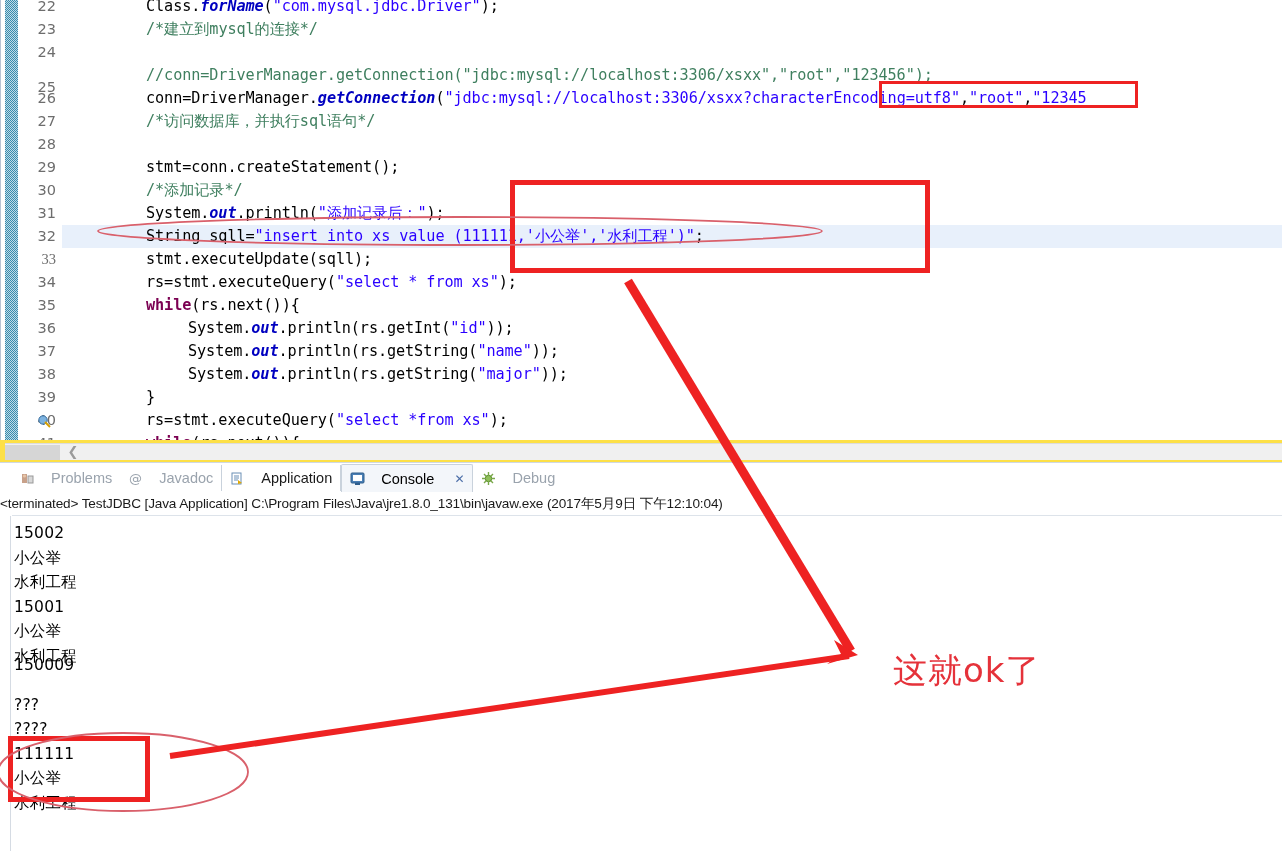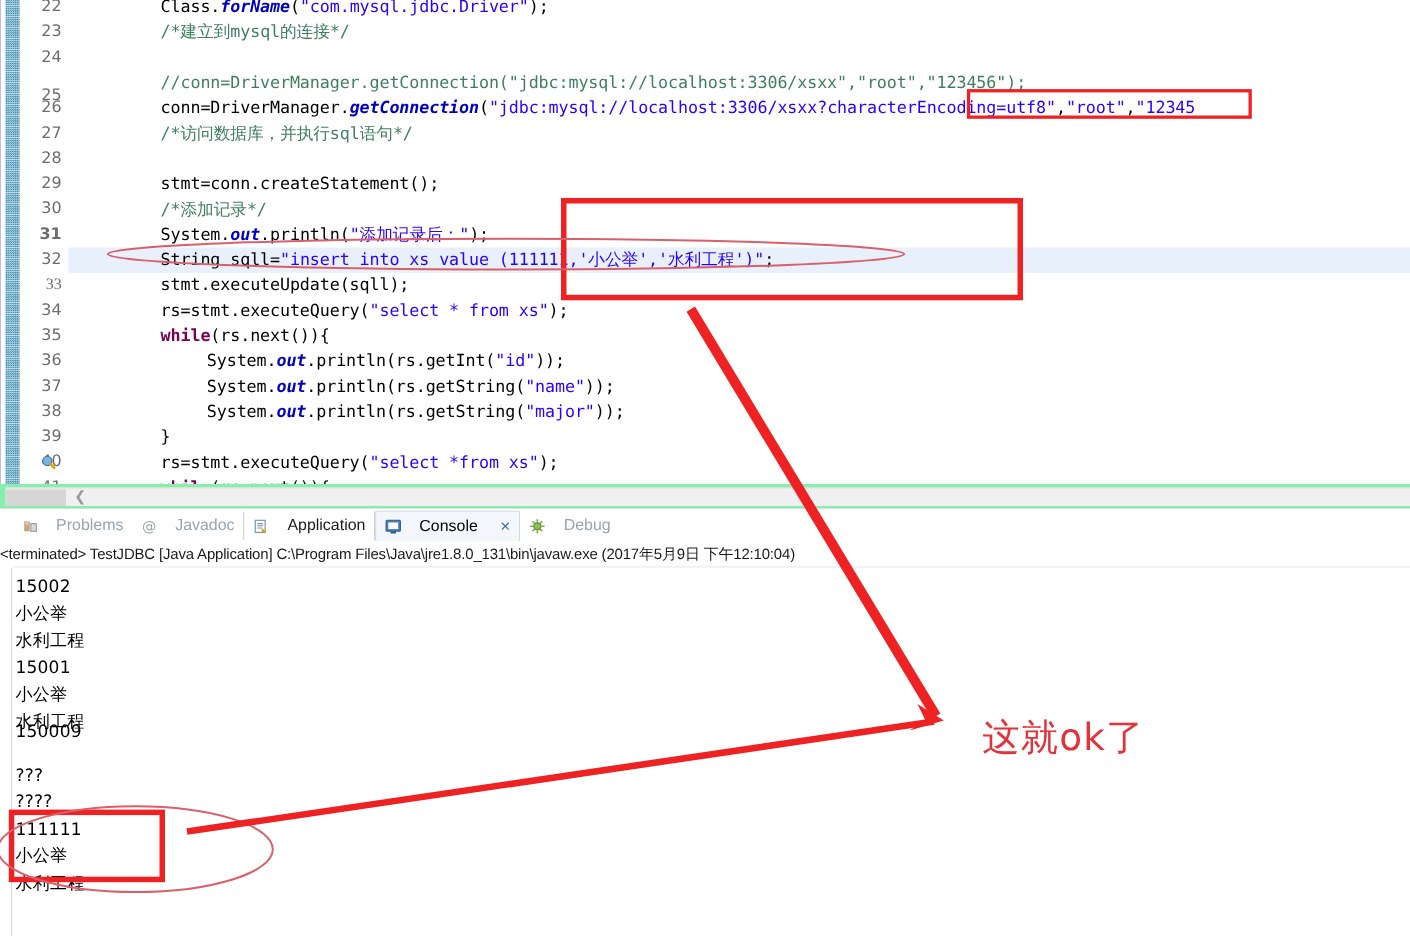--- a/index.html
+++ b/index.html
@@ -6,21 +6,21 @@
   html, body {
     margin: 0; padding: 0;
     width: 1282px; height: 851px;
     overflow: hidden;
     background: #ffffff;
     font-family: "Liberation Sans", sans-serif;
   }
   #root {
     position: relative;
     width: 1282px; height: 851px;
-    background: #86efac;
+    background: #fde047;
   }
 
   
   .editor {
     position: absolute;
     left: 0; top: 0;
     width: 1282px; height: 440px;
     background: #ffffff;
     overflow: hidden;
   }
@@ -233,21 +233,21 @@
     <div class="gutter" id="gutter">
         <div class="lnum" style="top: -5px;">22</div>
         <div class="lnum" style="top: 18px;">23</div>
         <div class="lnum" style="top: 41px;">24</div>
         <div class="lnum" style="top: 64px; margin-top: 12px;">25</div>
         <div class="lnum" style="top: 87px;">26</div>
         <div class="lnum" style="top: 110px;">27</div>
         <div class="lnum" style="top: 133px;">28</div>
         <div class="lnum" style="top: 156px;">29</div>
         <div class="lnum" style="top: 179px;">30</div>
-        <div class="lnum" style="top: 202px; font-weight: bold;">31</div>
+        <div class="lnum" style="top: 202px;">31</div>
         <div class="lnum" style="top: 225px;">32</div>
         <div class="lnum" style="top: 248px; font-family: Liberation Serif, serif;">33</div>
         <div class="lnum" style="top: 271px;">34</div>
         <div class="lnum" style="top: 294px;">35</div>
         <div class="lnum" style="top: 317px;">36</div>
         <div class="lnum" style="top: 340px;">37</div>
         <div class="lnum" style="top: 363px; text-align: right;">38</div>
         <div class="lnum" style="top: 386px;">39</div>
         <div class="lnum" style="top: 409px;">40</div>
         <div class="bulb-icon" style="top: 414px;"><svg width="13" height="13" viewBox="0 0 13 13">

